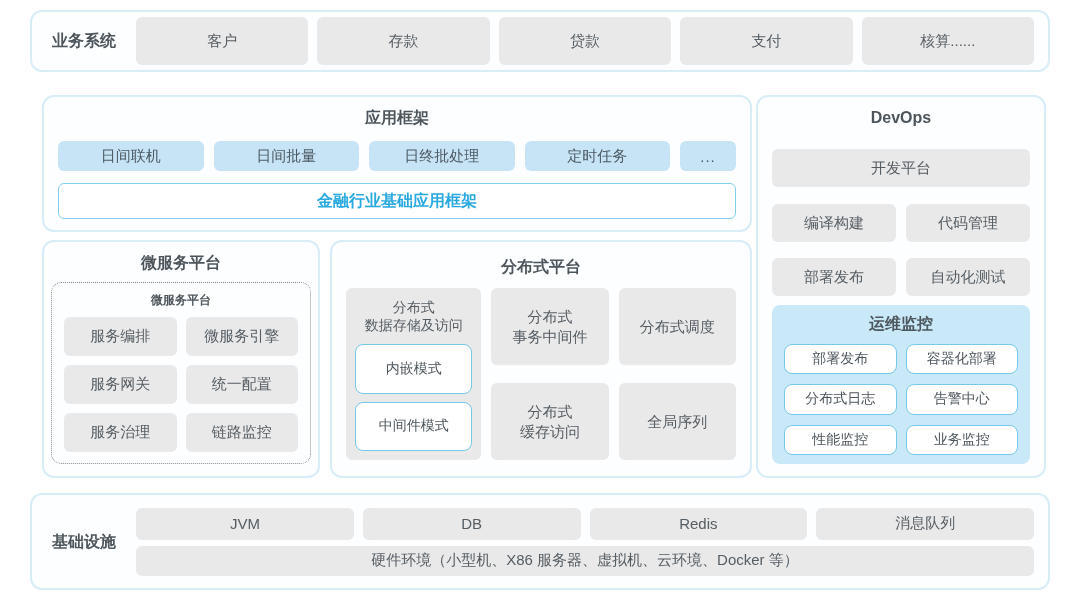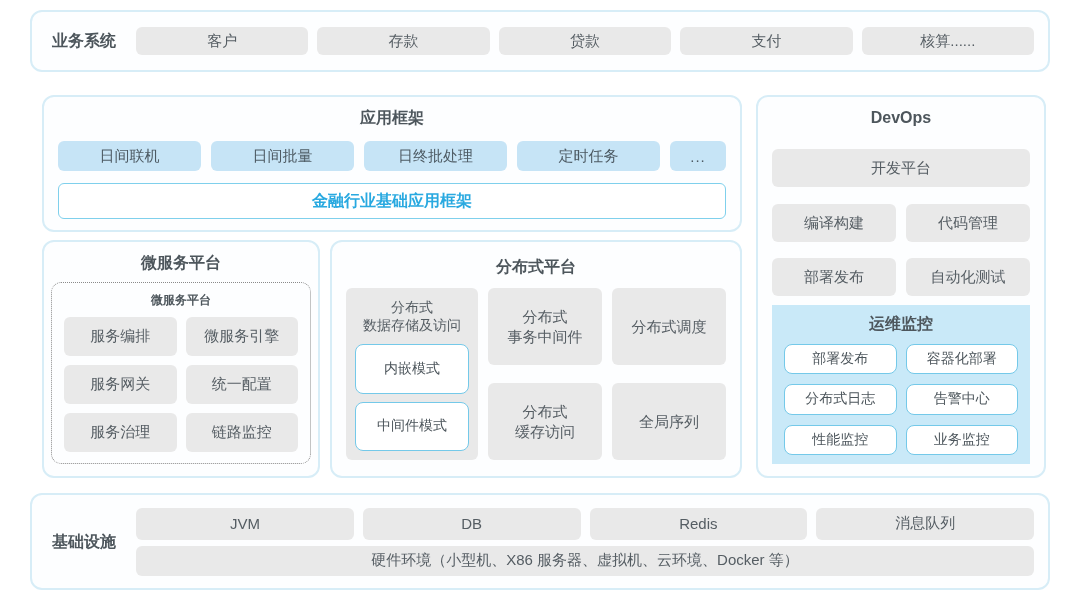--- a/index.html
+++ b/index.html
@@ -42,24 +42,24 @@
   .band-top { height: 62px; padding: 0 14px 0 0; }
   .band-label {
     width: 104px;
     flex: 0 0 104px;
     text-align: center;
     font-size: 16px;
     font-weight: 600;
     color: #4d565c;
   }
   .band-items { flex: 1; display: flex; gap: 9px; }
-  .band-items .gbox { flex: 1; height: 28px; }
-
-  
-  .middle { display: flex; gap: 14px; margin: 23px 4px 0 12px; }
+  .band-items .gbox { flex: 1; height: 48px; }
+
+  
+  .middle { display: flex; gap: 4px; margin: 23px 4px 0 12px; }
   .mid-left { flex: 1; display: flex; flex-direction: column; }
 
   .app-framework { height: 137px; padding: 12px 14px; }
   .af-row { display: flex; gap: 10px; margin-top: 14px; }
   .af-row .bbox { flex: 1; height: 30px; }
   .af-row .af-more { flex: 0 0 56px; letter-spacing: 1px; }
   .fin-box {
     margin-top: 12px;
     height: 36px;
     display: flex;
@@ -124,21 +124,21 @@
     margin-top: 17px;
     display: grid;
     grid-template-columns: 1fr 1fr;
     gap: 16px 10px;
   }
   .dev-grid .gbox { height: 38px; }
   .ops-monitor {
     flex: 1;
     margin-top: 9px;
     background: #c9e9f8;
-    border-radius: 0;
+    border-radius: 8px;
     padding: 9px 12px;
     display: flex;
     flex-direction: column;
   }
   .ops-title { text-align: center; font-size: 16px; font-weight: 600; color: #4d565c; }
   .ops-grid {
     flex: 1;
     margin-top: 9px;
     display: grid;
     grid-template-columns: 1fr 1fr;

